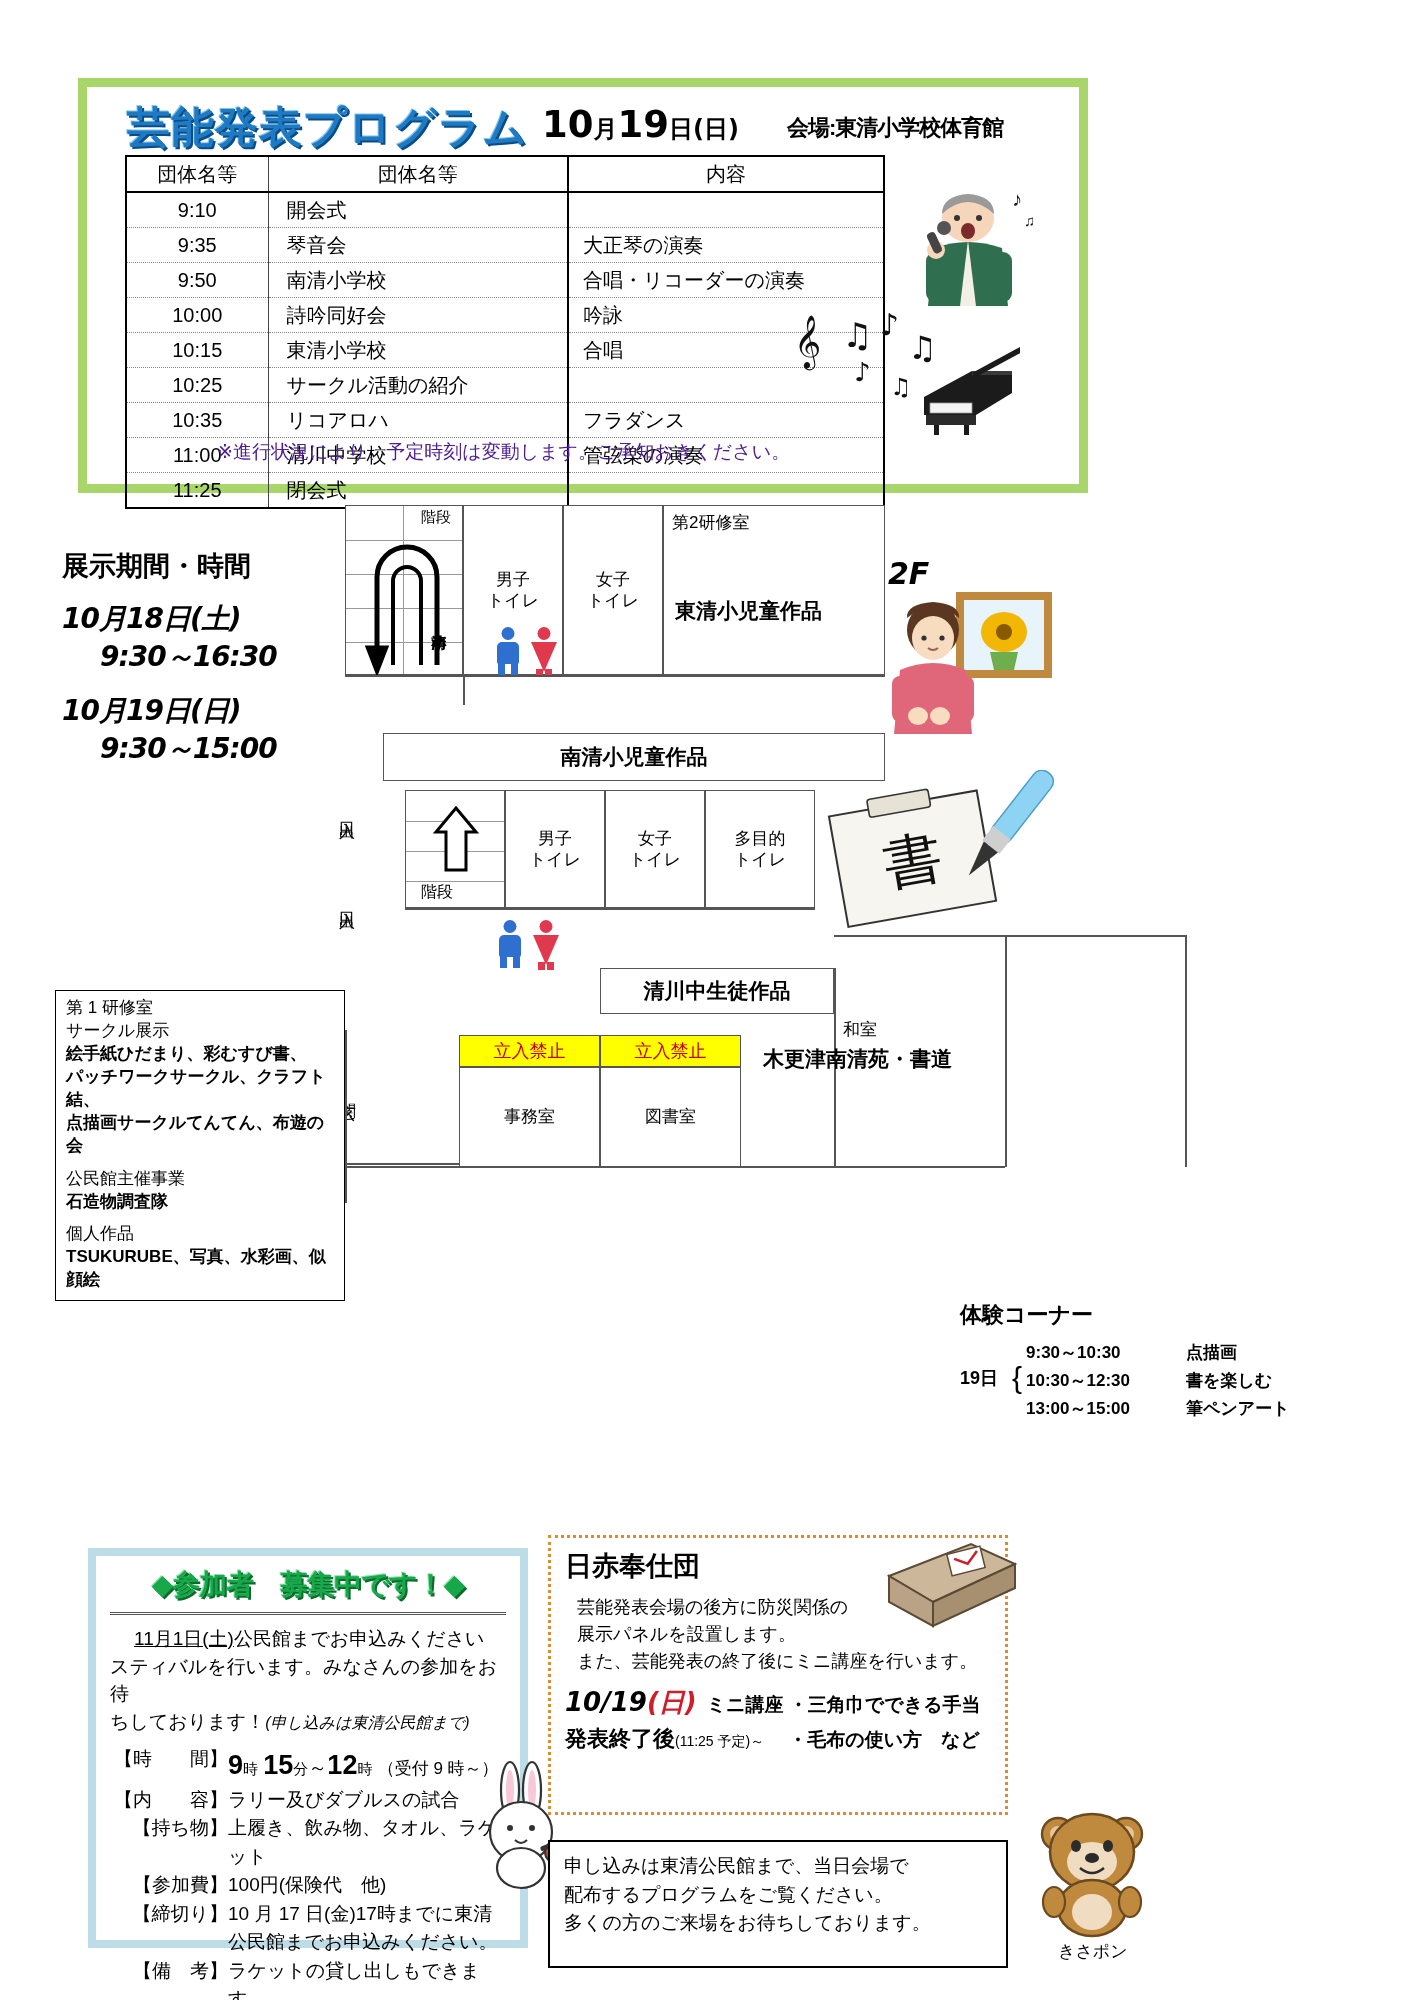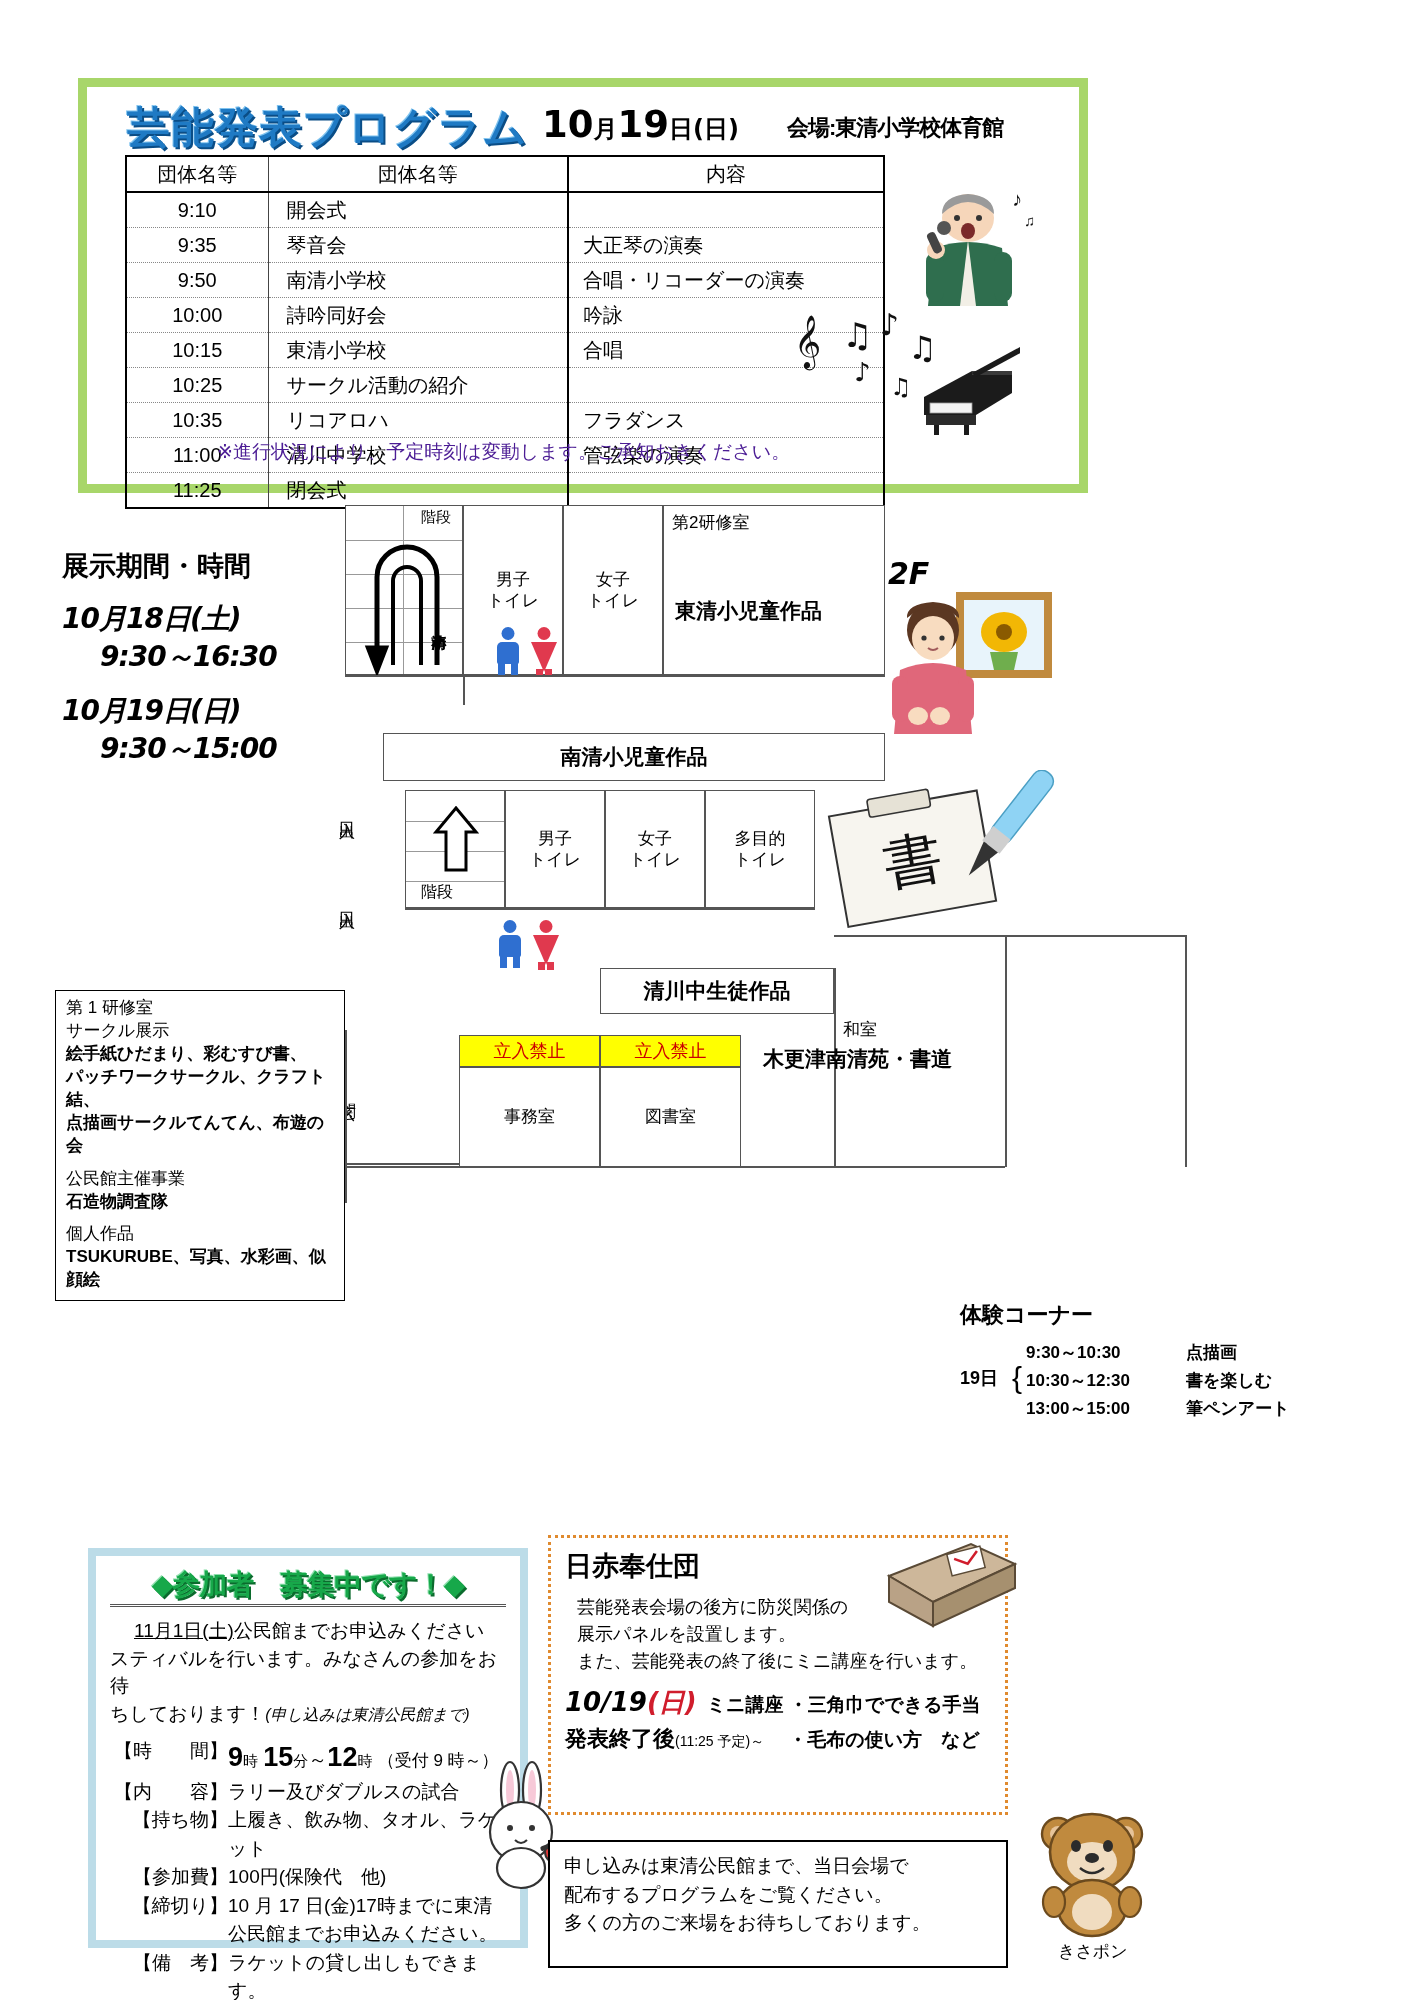--- a/index.html
+++ b/index.html
@@ -161,21 +161,21 @@
     position: absolute; left: 88px; top: 1548px;
     width: 440px; height: 400px;
     border: 8px solid #bcdce8; background: #fff;
     padding: 10px 14px;
   }
   #recruit-title {
     text-align: center; font-size: 28px; font-weight: bold;
     color: #17a84a; letter-spacing: -1px;
     text-shadow: 2px 2px 0 #0b6b2d, -1px -1px 0 #8fe0ae;
     font-family: "DejaVu Sans", sans-serif;
-    border-bottom: 3px double #555; padding-bottom: 0;
+    border-bottom: 3px double #555; padding-bottom: 8px;
   }
   #recruit-body { font-size: 19px; line-height: 1.45; margin-top: 10px; color:#000; }
   #recruit-body .u { text-decoration: underline; }
   #recruit-body .sm { font-size: 16px; font-style: italic; }
   .rl { display: flex; font-size: 19px; line-height: 1.5; color: #000; }
   .rl .k { width: 118px; flex-shrink: 0; text-align: right; }
   .rl .v { flex: 1; }
   .big { font-size: 27px; font-weight: bold; }
   .unit { font-size: 15px; }
 

